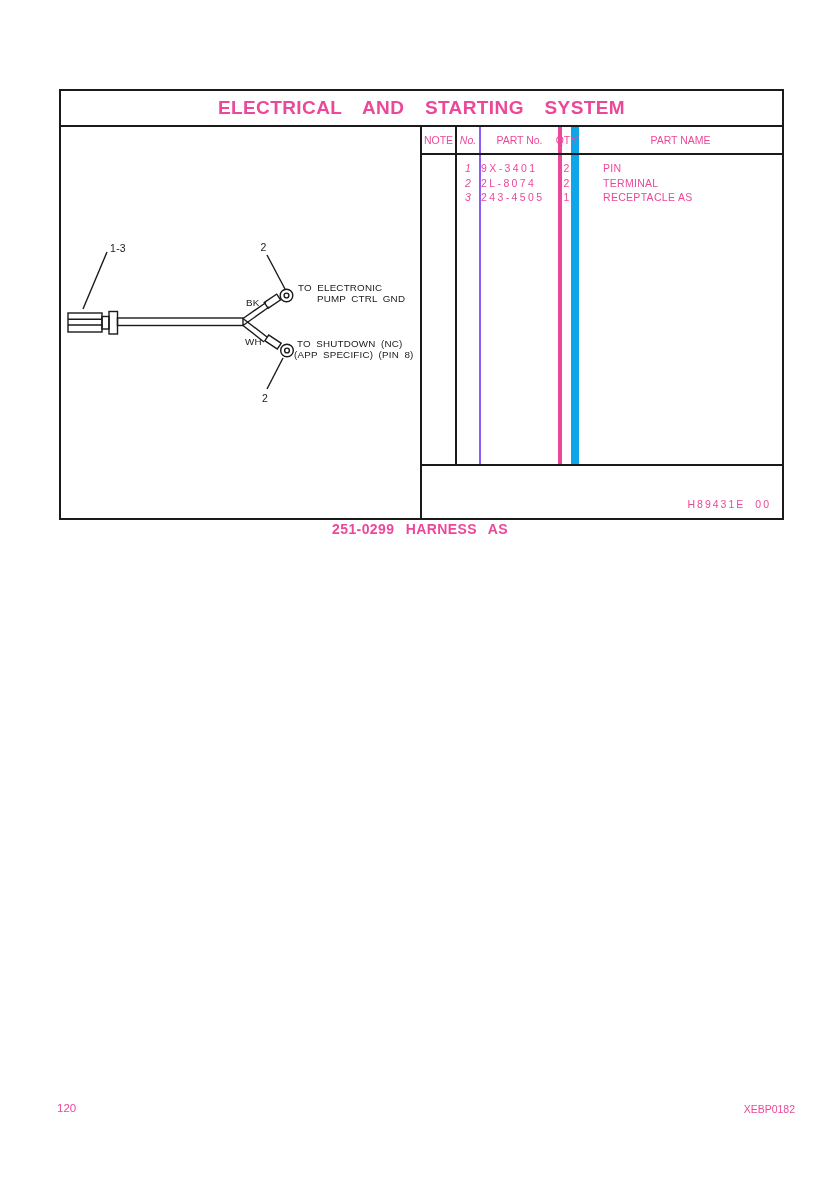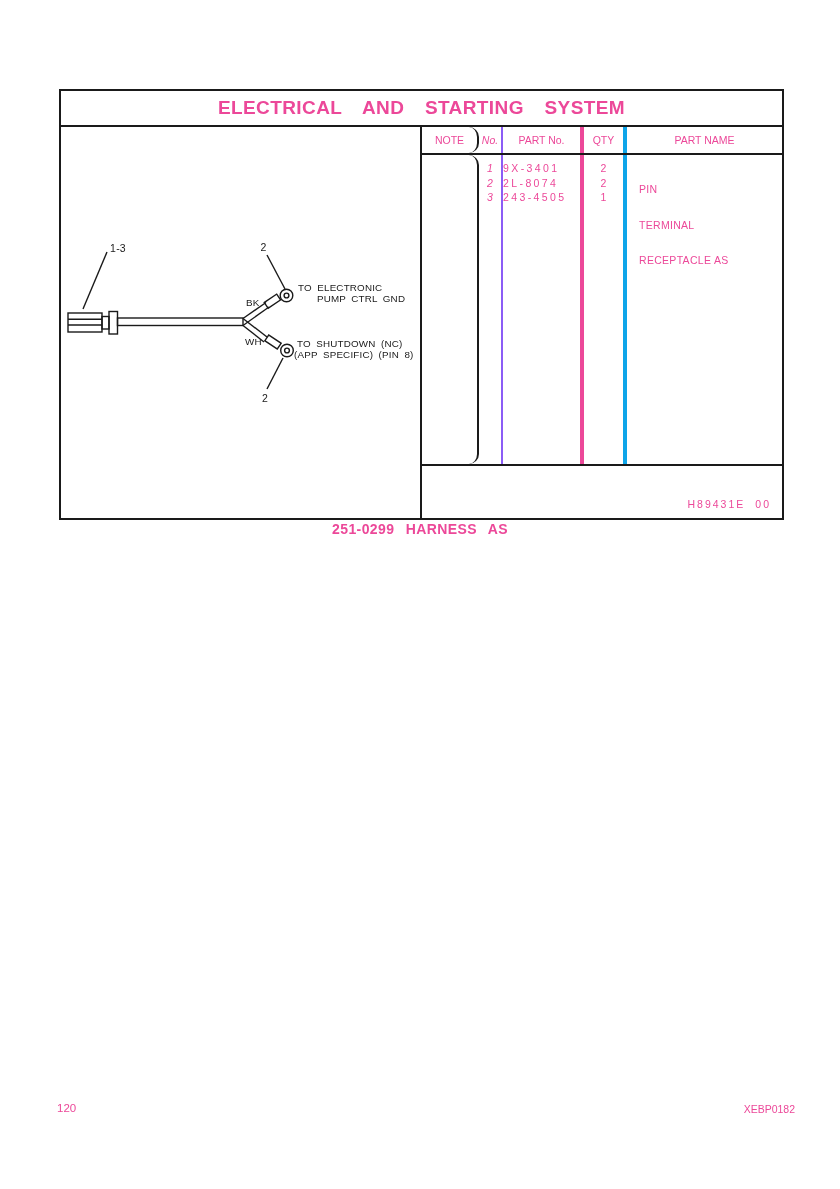--- a/index.html
+++ b/index.html
@@ -26,29 +26,29 @@
   
   .diagram-cell { width:361px; min-width:361px; border-right:2px solid #1a1a1a; position:relative; }
   .diagram-svg { position:absolute; left:0; top:0; }
 
   
   .table-cell { flex:1; display:flex; flex-direction:column; font-size:10.5px; }
   .t-head { display:flex; height:28px; border-bottom:2px solid #1a1a1a; }
   .t-head .col { display:flex; align-items:center; justify-content:center; white-space:nowrap; }
   .t-body { display:flex; flex:1; border-bottom:2px solid #1a1a1a; }
   .t-body .col { padding-top:6px; }
-  .col-note { width:57px; border-right:2px solid #1a1a1a;border-radius:10px; }
+  .col-note { width:35px; border-right:2px solid #1a1a1a; }
   .col-no   { width:24px; border-right:2px solid #8b5cf6;font-style:italic; }
   .col-part { width:81px; border-right:4px solid #ec4899; }
-  .col-qty  { width:43px; border-right:4px solid #0ea5e9; }
+  .col-qty  { width:17px; border-right:8px solid #0ea5e9; }
   .col-name { flex:1; }
   .cell { height:14.5px; line-height:14.5px; white-space:nowrap; }
   .col-no .cell, .col-qty .cell { text-align:center; }
   .col-part .cell { letter-spacing:2.4px; }
-  .col-name .cell { padding-left:12px; letter-spacing:0.3px;margin-top:21px; }
+  .col-name .cell { padding-left:24px; letter-spacing:0.3px; }
   .note-area { height:52px; position:relative;padding-left:23px; }
   .drawing-ref {
     position:absolute; right:11px; bottom:8px;
     font-size:10.5px; letter-spacing:2px; white-space:nowrap;
   }
   .drawing-ref .rev { margin-left:10px; }
 
   
   .caption { position:absolute; left:0; top:521px; width:840px; text-align:center; }
   .caption-title { font-size:14px; font-weight:bold; word-spacing:7px; letter-spacing:0.4px; line-height:17px; }

